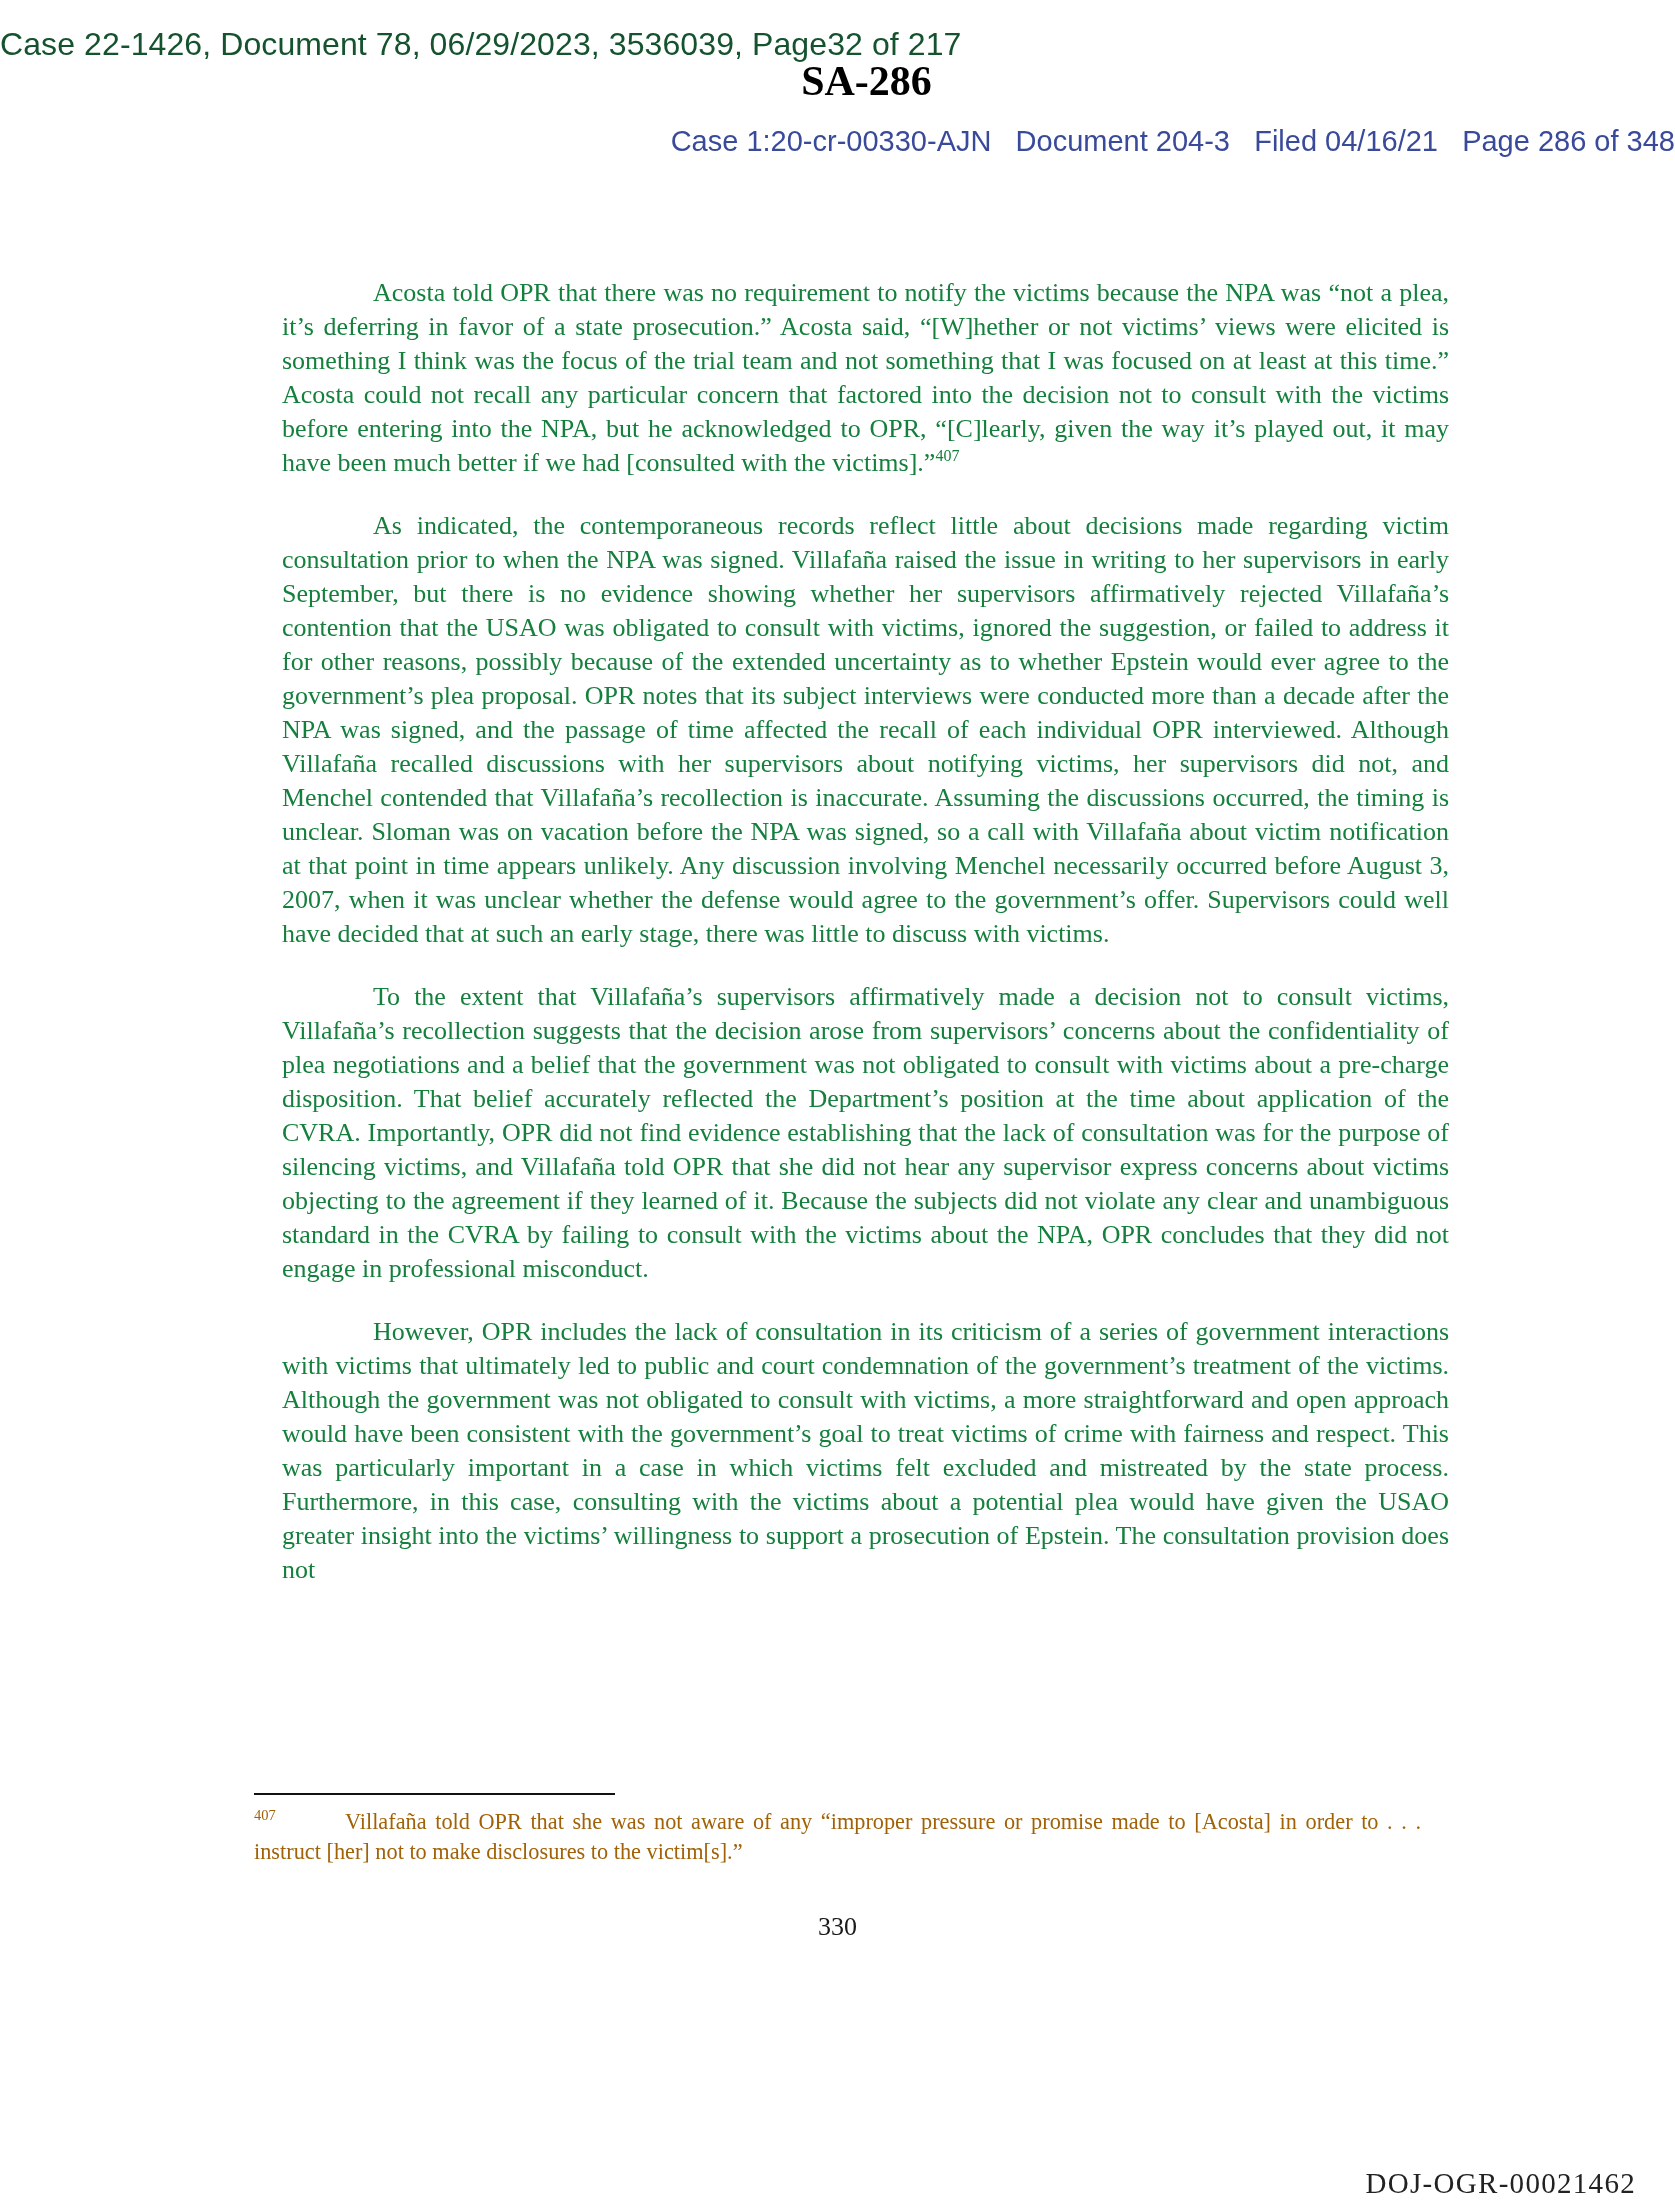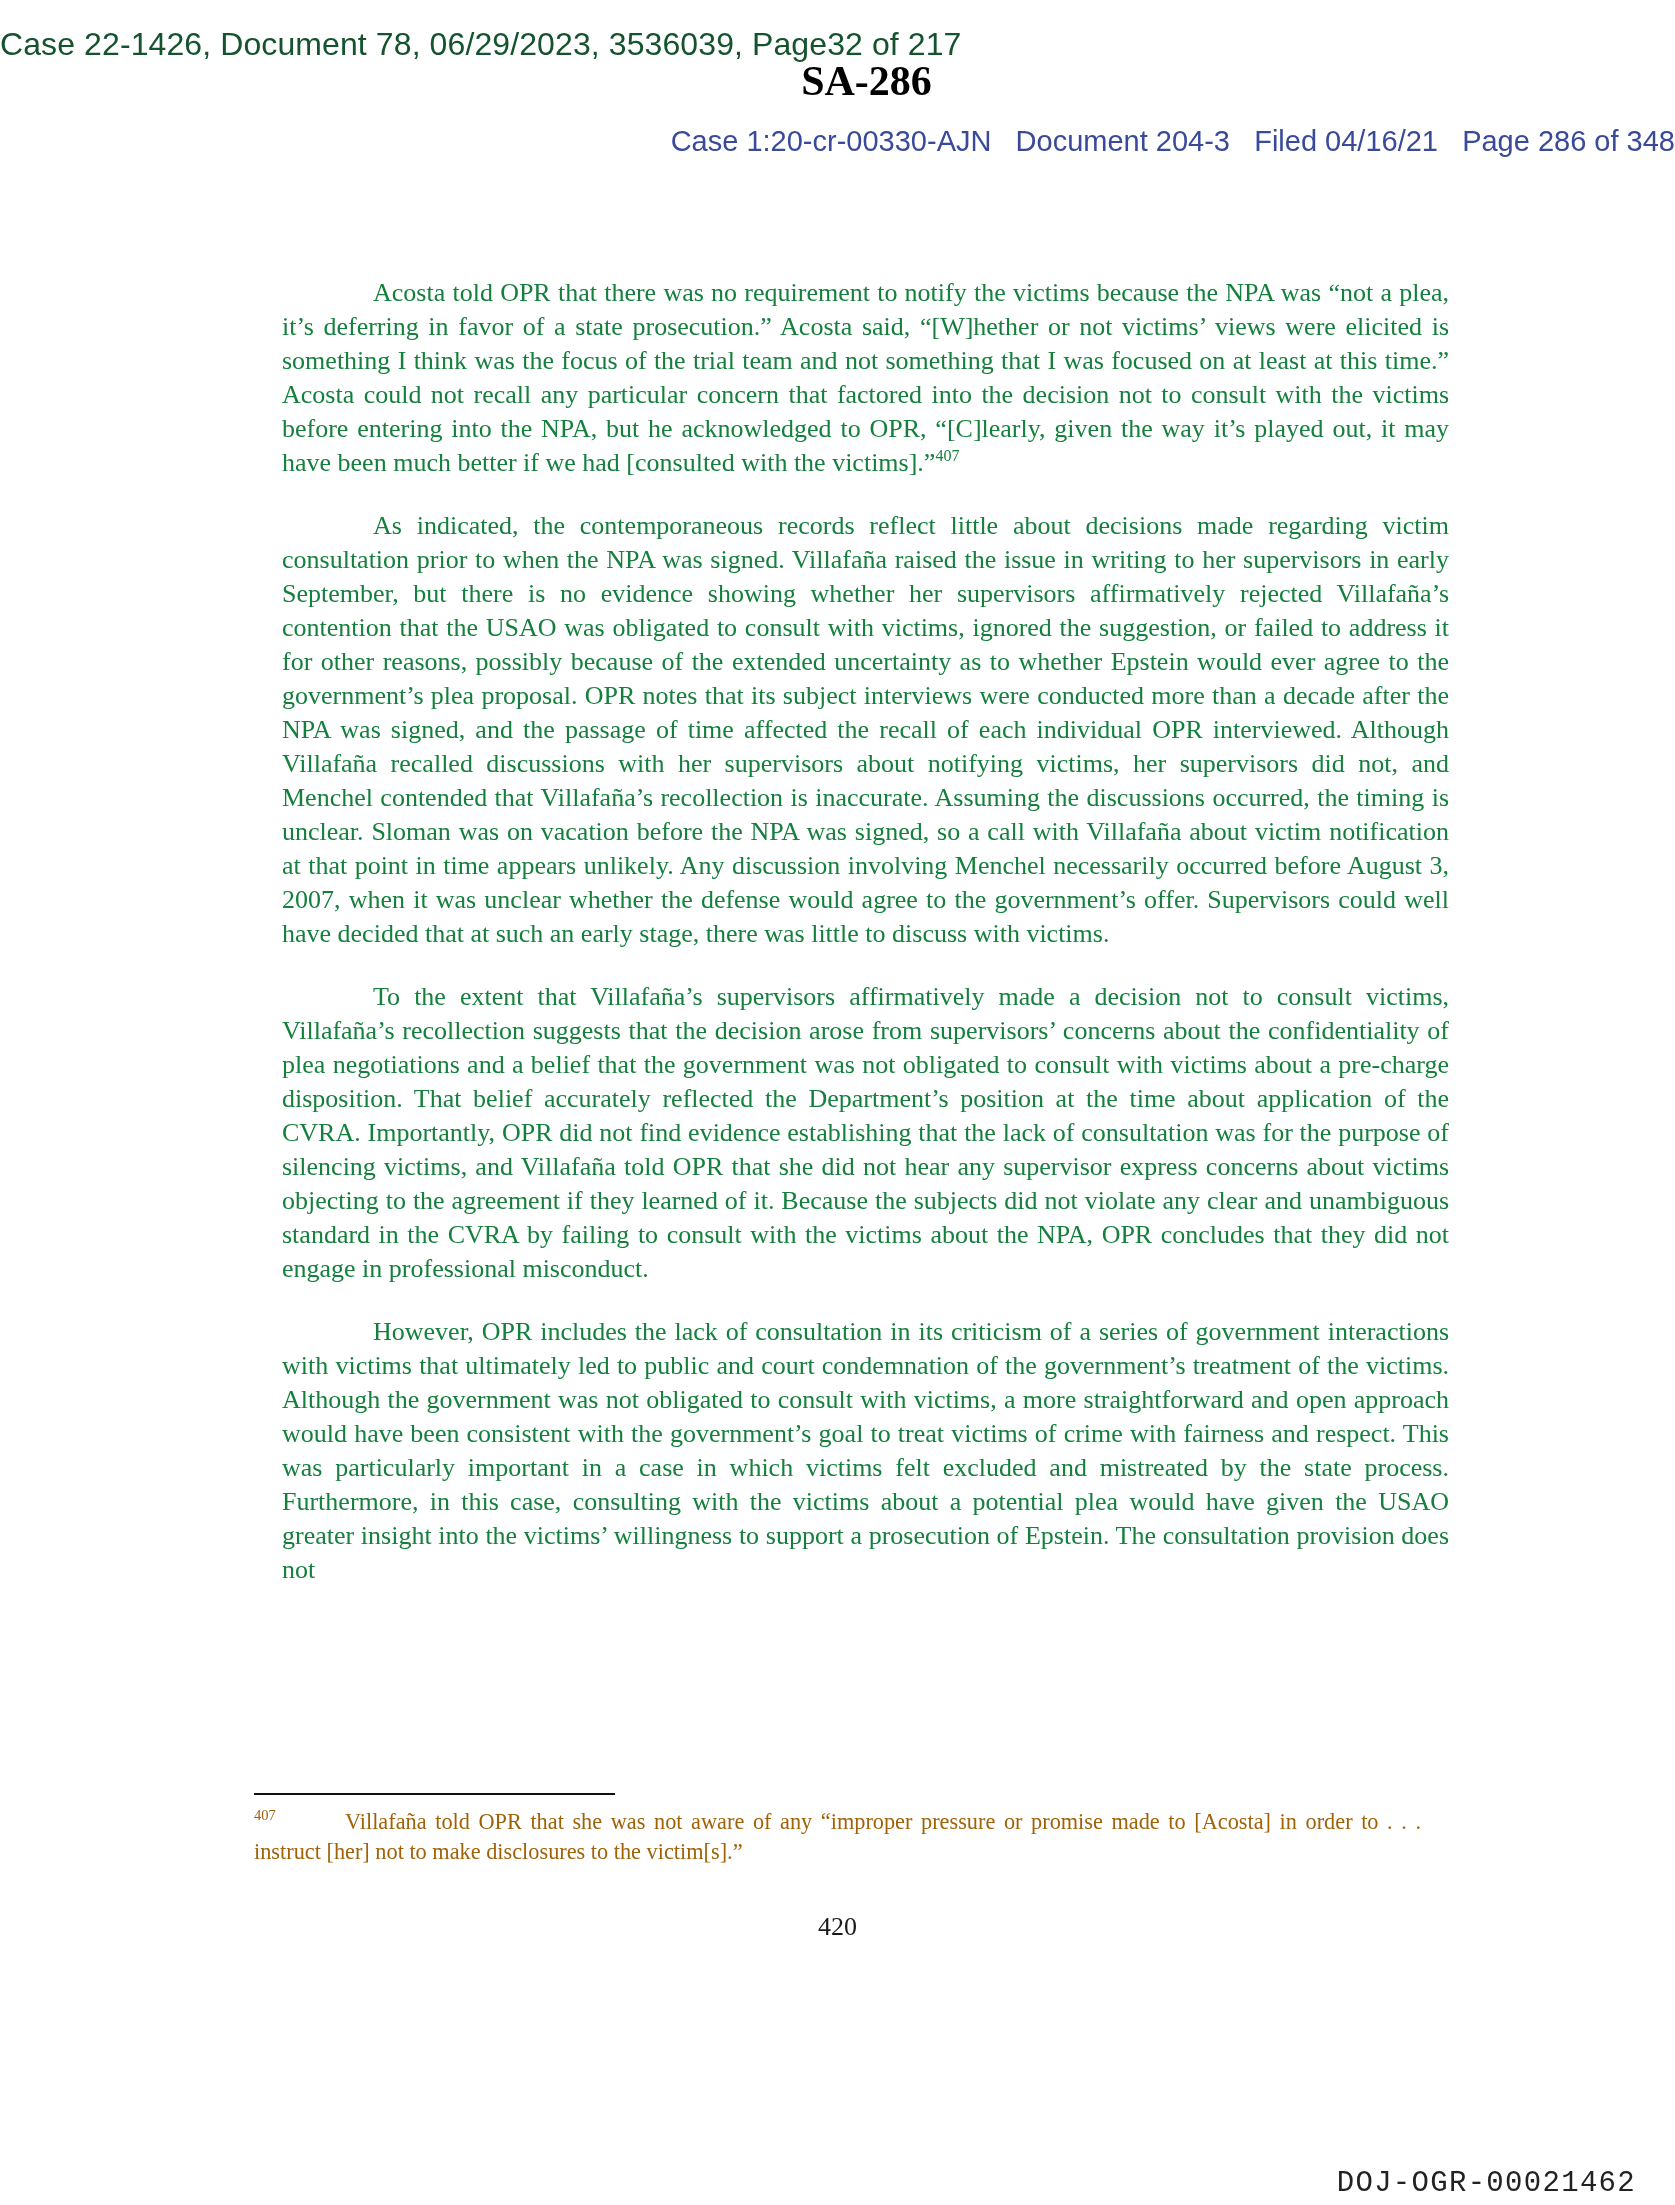--- a/index.html
+++ b/index.html
@@ -104,21 +104,21 @@
       width: 1675px;
       top: 1912px;
       text-align: center;
       font-size: 26px;
       color: #1a1a1a;
     }
     .bates {
       position: absolute;
       right: 39px;
       top: 2167px;
-      font-family: Liberation Mono, monospace;
+      font-family: Liberation Serif, serif;
       font-size: 29px;
       color: #222222;
       letter-spacing: 1.3px;
     }
   </style>
 </head>
 <body>
 
 <div class="stamp-top">Case 22-1426, Document 78, 06/29/2023, 3536039, Page32 of 217</div>
 <div class="sa-label">SA-286</div>
@@ -128,15 +128,15 @@
   <p><span>Acosta told OPR that there was no requirement to notify the victims because the NPA was “not a plea, it’s deferring in favor of a state prosecution.”  Acosta said, “[W]hether or not victims’ views were elicited is something I think was the focus of the trial team and not something that I was focused on at least at this time.”  Acosta could not recall any particular concern that factored into the decision not to consult with the victims before entering into the NPA, but he acknowledged to OPR, “[C]learly, given the way it’s played out, it may have been much better if we had [consulted with the victims].”</span><sup class="fnref">407</sup></p>
   <p>As indicated, the contemporaneous records reflect little about decisions made regarding victim consultation prior to when the NPA was signed.  Villafaña raised the issue in writing to her supervisors in early September, but there is no evidence showing whether her supervisors affirmatively rejected Villafaña’s contention that the USAO was obligated to consult with victims, ignored the suggestion, or failed to address it for other reasons, possibly because of the extended uncertainty as to whether Epstein would ever agree to the government’s plea proposal.  OPR notes that its subject interviews were conducted more than a decade after the NPA was signed, and the passage of time affected the recall of each individual OPR interviewed.  Although Villafaña recalled discussions with her supervisors about notifying victims, her supervisors did not, and Menchel contended that Villafaña’s recollection is inaccurate.  Assuming the discussions occurred, the timing is unclear.  Sloman was on vacation before the NPA was signed, so a call with Villafaña about victim notification at that point in time appears unlikely.  Any discussion involving Menchel necessarily occurred before August 3, 2007, when it was unclear whether the defense would agree to the government’s offer.  Supervisors could well have decided that at such an early stage, there was little to discuss with victims.</p>
   <p>To the extent that Villafaña’s supervisors affirmatively made a decision not to consult victims, Villafaña’s recollection suggests that the decision arose from supervisors’ concerns about the confidentiality of plea negotiations and a belief that the government was not obligated to consult with victims about a pre-charge disposition.  That belief accurately reflected the Department’s position at the time about application of the CVRA.  Importantly, OPR did not find evidence establishing that the lack of consultation was for the purpose of silencing victims, and Villafaña told OPR that she did not hear any supervisor express concerns about victims objecting to the agreement if they learned of it.  Because the subjects did not violate any clear and unambiguous standard in the CVRA by failing to consult with the victims about the NPA, OPR concludes that they did not engage in professional misconduct.</p>
   <p class="last">However, OPR includes the lack of consultation in its criticism of a series of government interactions with victims that ultimately led to public and court condemnation of the government’s treatment of the victims.  Although the government was not obligated to consult with victims, a more straightforward and open approach would have been consistent with the government’s goal to treat victims of crime with fairness and respect.  This was particularly important in a case in which victims felt excluded and mistreated by the state process.  Furthermore, in this case, consulting with the victims about a potential plea would have given the USAO greater insight into the victims’ willingness to support a prosecution of Epstein.  The consultation provision does not</p>
 </div>
 
 <div class="fn-rule"></div>
 
 <div class="footnote"><span class="fn-num">407</span><span>Villafaña told OPR that she was not aware of any “improper pressure or promise made to [Acosta] in order to . . . instruct [her] not to make disclosures to the victim[s].”</span></div>
 
-<div class="page-number">420</div>
+<div class="page-number">330</div>
 <div class="bates">DOJ-OGR-00021462</div>
 
 
 </body></html>

